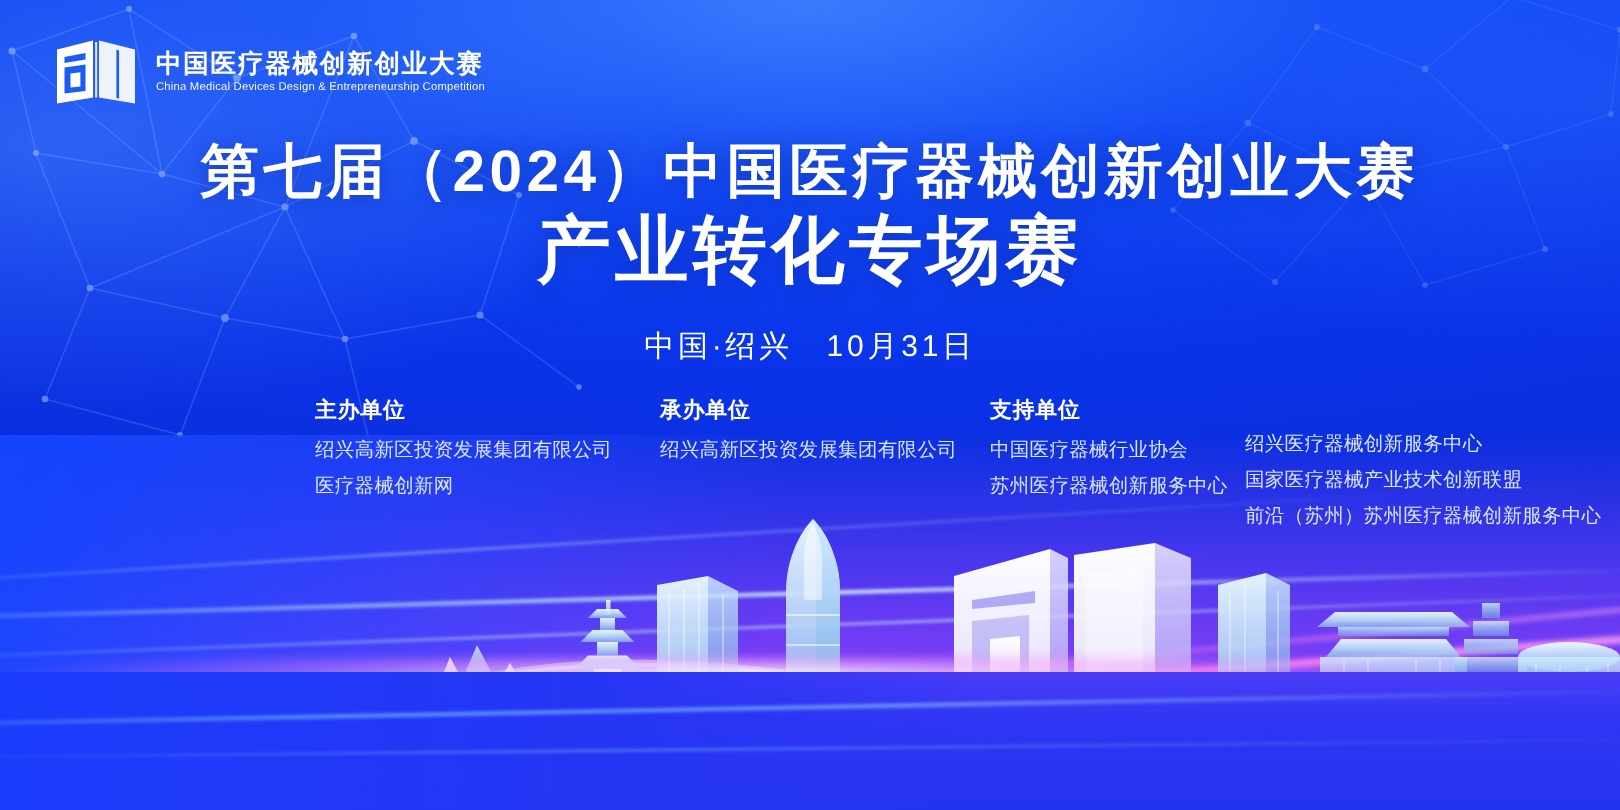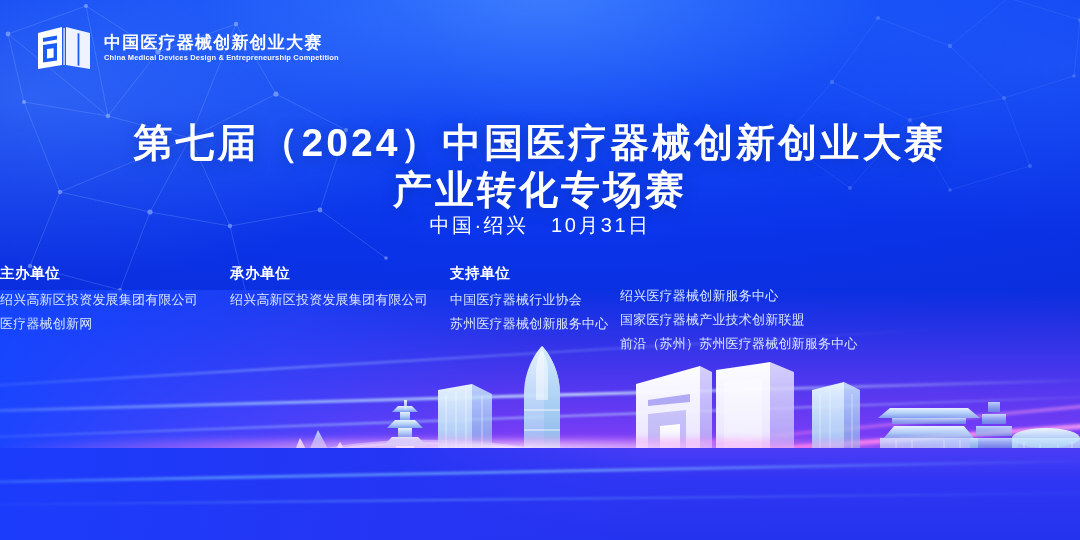--- a/index.html
+++ b/index.html
@@ -91,45 +91,45 @@
 
   
   .logo-bar{position:absolute;left:36px;top:24px;display:flex;align-items:center;gap:12px;}
   .logo-mark{width:56px;height:48px;flex:none;}
   .logo-text{display:flex;flex-direction:column;gap:2px;}
   .logo-cn{
     color:#ffffff;font-size:17px;font-weight:bold;letter-spacing:1.2px;
     line-height:1.1;white-space:nowrap;
   }
   .logo-en{
-    color:#ffffff;font-size:7.5px;font-weight:bold;letter-spacing:.15px;
+    color:#ffffff;font-size:7.5px;font-weight:normal;letter-spacing:.15px;
     line-height:1.1;white-space:nowrap;opacity:.96;
   }
 
   
-  .titles{position:absolute;left:0;right:0;top:120px;text-align:center;}
+  .titles{position:absolute;left:0;right:0;top:92px;text-align:center;}
   .title-1{
     color:#ffffff;font-size:39px;font-weight:bold;letter-spacing:3px;
     line-height:1.16;white-space:nowrap;
     text-shadow:0 2px 14px rgba(10,40,160,.55);
   }
   .title-2{
-    color:#ffffff;font-size:39px;font-weight:bold;letter-spacing:3px;
+    color:#ffffff;font-size:49px;font-weight:bold;letter-spacing:3px;
     line-height:1.16;white-space:nowrap;margin-top:2px;
     text-shadow:0 2px 14px rgba(10,40,160,.55);
   }
   .subtitle{
-    color:#ffffff;font-size:20px;font-weight:normal;
+    margin-top:21px;color:#ffffff;font-size:20px;font-weight:normal;
     letter-spacing:2.5px;white-space:nowrap;
   }
 
   
   .orgs{
     position:absolute;left:0;right:0;top:264px;
-    display:flex;justify-content:flex-start;align-items:flex-start;
+    display:flex;justify-content:flex-end;align-items:flex-start;
   }
   .org-col{flex:none;}
   .c1{width:230px;}
   .c2{width:220px;}
   .c3{width:170px;}
   .c4{width:250px;}
   .org-head{
     color:#ffffff;font-size:14.5px;font-weight:bold;letter-spacing:.6px;
     margin-bottom:10px;white-space:nowrap;
   }

